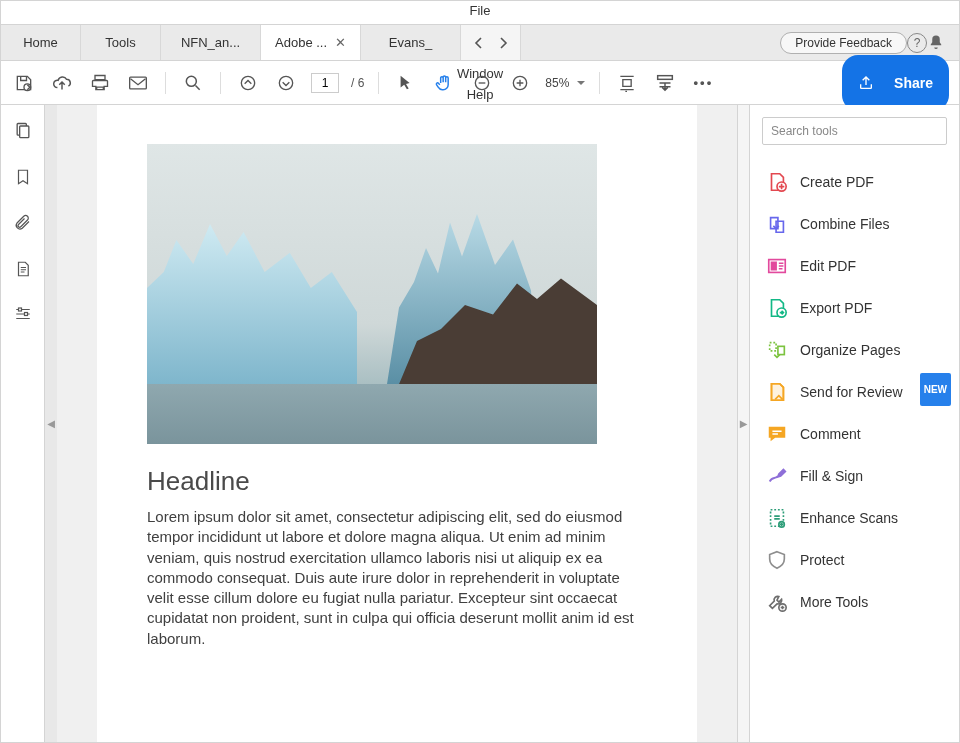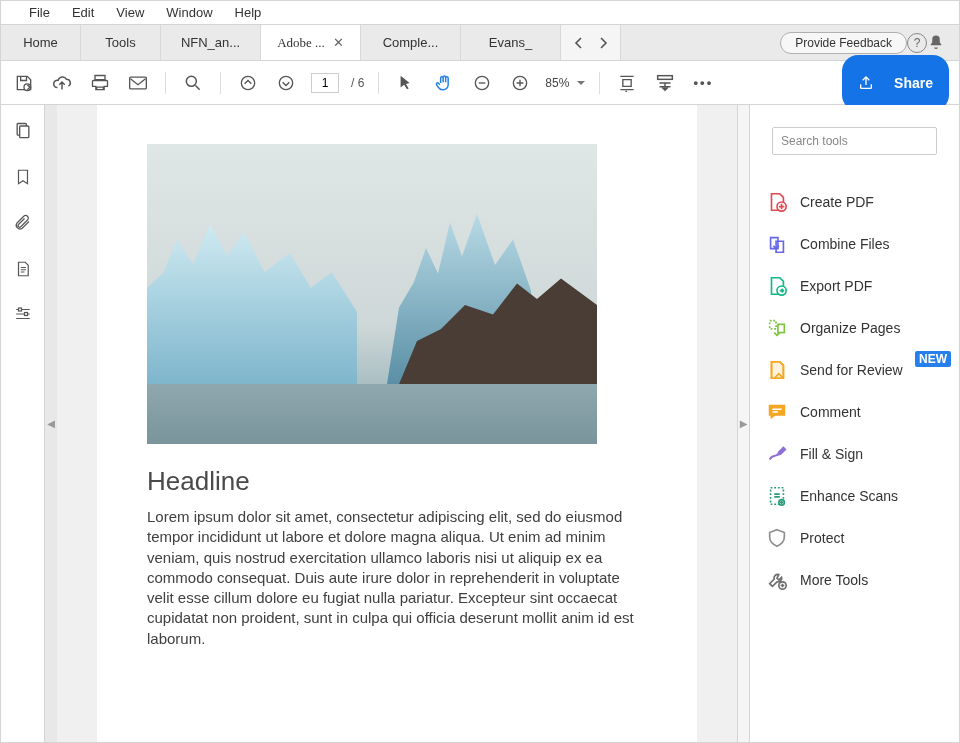--- a/index.html
+++ b/index.html
@@ -19,27 +19,27 @@
     color: var(--text);
     background: var(--bg);
     width: 960px;
     height: 743px;
     overflow: hidden;
     border: 1px solid var(--border);
     display: flex;
     flex-direction: column;
   }
   
-  .menubar { height: 24px; border-bottom: 1px solid var(--border); display:flex; align-items:center; padding:0 18px; gap:2px; }
+  .menubar { height: 24px; border-bottom: 1px solid var(--border); display:flex; align-items:center; padding:0 18px; gap:2px;flex-direction:column; }
   .menubar span { padding: 2px 10px; cursor:default; }
   
   .tabrow { height: 36px; background: #eaeaea; display:flex; align-items:stretch; border-bottom:1px solid var(--border); }
   .tab { display:flex; align-items:center; justify-content:center; padding:0 8px; font-size:13px; color:#333; border-right:1px solid #d8d8d8; min-width:80px; position:relative; }
   .tab.doc { min-width:100px; max-width:110px; }
-  .tab.active { background:#fff;font-family:Liberation Serif, serif; }
+  .tab.active { background:#fff; }
   .tab .close { margin-left:8px; font-size:13px; color:#666; }
   .tabrow .navarrows { display:flex; align-items:center; justify-content:center; width:60px; gap:14px; background:#f5f5f5; border-right:1px solid #d8d8d8; }
   .tabrow .feedback { flex:0 0 auto; display:flex; align-items:center; padding:0 14px; margin-left:auto; }
   .pill { border:1px solid #b0b0b0; border-radius:14px; padding:3px 14px; font-size:12px; background:#f7f7f7; }
   .circle-icon { width:20px; height:20px; border:1.5px solid #888; border-radius:50%; display:flex; align-items:center; justify-content:center; font-size:12px; color:#666; }
   
   .toolbar { height: 44px; border-bottom:1px solid var(--border); display:flex; align-items:center; padding:0 10px; gap:12px; }
   .toolbar .sep { width:1px; height:22px; background:#ddd; margin:0 2px; }
   .tb-btn { width:26px; height:26px; display:flex; align-items:center; justify-content:center; color:#555; }
   .page-input { width:28px; height:20px; border:1px solid #ccc; text-align:center; font-size:12px; }
@@ -56,25 +56,25 @@
   .page-img { width:450px; height:300px; background:#ccc; margin:0; position:relative; overflow:hidden; }
   .sky { position:absolute; inset:0; background:linear-gradient(#dfe6e6,#cfd8d8 60%,#84a6ad 100%); }
   .iceberg1 { position:absolute; left:0; bottom:60px; width:210px; height:160px; background:linear-gradient(#cfeaf2,#7fb6cc); clip-path: polygon(0 100%, 0 40%, 8% 30%, 14% 10%, 22% 25%, 30% 0, 38% 20%, 46% 5%, 56% 30%, 68% 18%, 78% 40%, 88% 30%, 100% 55%, 100% 100%); }
   .iceberg2 { position:absolute; right:60px; bottom:60px; width:150px; height:170px; background:linear-gradient(#b8dae6,#5a8fa5); clip-path: polygon(0 100%, 8% 55%, 18% 40%, 26% 20%, 34% 35%, 42% 5%, 50% 25%, 60% 0, 72% 30%, 84% 15%, 96% 45%, 100% 100%); }
   .rock { position:absolute; right:0; bottom:55px; width:200px; height:120px; background:#4a3d35; clip-path: polygon(0 100%, 10% 60%, 22% 50%, 34% 30%, 48% 38%, 60% 12%, 70% 25%, 82% 8%, 100% 30%, 100% 100%); }
   .water { position:absolute; left:0; right:0; bottom:0; height:60px; background:linear-gradient(#8fa8af,#7a949c); }
   .page h1 { font-weight:400; font-size:26px; color:#4a4a4a; margin:22px 0 10px 0; font-family:"Segoe UI Light","Helvetica Neue",Arial,sans-serif; }
   .page p { font-size:15px; line-height:1.35; color:#404040; margin:0; font-family:"Segoe UI Light","Helvetica Neue",Arial,sans-serif; }
   
   .rightpanel { width:210px; border-left:1px solid var(--border); display:flex; flex-direction:column; background:#fff; }
-  .search-tools { margin:22px; border:1px solid #ccc; height:28px; padding:0 8px; font-size:12px; color:#888; display:flex; align-items:center; border-radius:2px; }
+  .search-tools { margin:12px; border:1px solid #ccc; height:28px; padding:0 8px; font-size:12px; color:#888; display:flex; align-items:center; border-radius:2px; }
   .tool-list { flex:1; overflow:auto; padding:4px 0; }
   .tool-item { display:flex; align-items:center; gap:12px; padding:10px 16px; font-size:14px; color:#333; position:relative; }
   .tool-item .ico { width:22px; height:22px; display:flex; align-items:center; justify-content:center; }
-  .tool-item .badge { position:absolute; right:8px; top:2px; background:var(--badge); color:#fff; font-size:12px; font-weight:700; padding:1px 4px; border-radius:2px; }
+  .tool-item .badge { position:absolute; right:8px; top:2px; background:var(--badge); color:#fff; font-size:10px; font-weight:700; padding:11px 4px; border-radius:2px; }
   .plan-footer { border-top:1px solid var(--border); padding:10px 12px 6px 12px; font-size:11px; font-weight:600; color:#333; text-align:center; }
   .gutter-right { width:12px; border-left:1px solid var(--border); background:#f5f5f5; display:flex; align-items:center; justify-content:center; color:#999; font-size:10px; }
   svg { display:block; }
   .dropdown-caret::after { content:""; display:inline-block; border:4px solid transparent; border-top-color:#777; margin-left:4px; transform:translateY(2px); }
 </style>
 </head>
 <body>
 
 <div class="menubar">
   <span>File</span>
@@ -88,23 +88,20 @@
   <div class="tab">Home</div>
   <div class="tab">Tools</div>
   <div class="tab doc">
       <span>NFN_an...</span>
     </div>
   <div class="tab doc active">
       <span>Adobe ...</span>
       <span class="close">✕</span>
     </div>
   <div class="tab doc">
-      <span>Comple...</span>
-    </div>
-  <div class="tab doc">
       <span>Evans_</span>
     </div>
   <div class="navarrows">
     <span>
       <svg width="10" height="14" viewBox="0 0 10 14">
           <path d="M7 2 L2 7 L7 12" stroke="#555" stroke-width="1.6" fill="none"></path>
         </svg>
     </span>
     <span>
       <svg width="10" height="14" viewBox="0 0 10 14">
@@ -291,20 +288,30 @@
             <svg width="22" height="22" viewBox="0 0 24 24" fill="none" stroke="#6767ec" stroke-width="1.8">
               <path d="M5 5h8v12H5z"></path>
               <path d="M11 9h8v12h-8z"></path>
               <path d="M8 14l3 3 3-3" stroke="#6767ec"></path>
             </svg>
           </span>
           <span>Combine Files</span>
         </div>
         <div class="tool-item">
           <span class="ico">
+            <svg width="22" height="22" viewBox="0 0 24 24" fill="none" stroke="#e2499d" stroke-width="1.8">
+              <rect x="3" y="5" width="18" height="14"></rect>
+              <rect x="6" y="8" width="5" height="8" fill="#e2499d"></rect>
+              <path d="M14 9h5M14 12h5M14 15h4"></path>
+            </svg>
+          </span>
+          <span>Edit PDF</span>
+        </div>
+        <div class="tool-item">
+          <span class="ico">
             <svg width="22" height="22" viewBox="0 0 24 24" fill="none" stroke="#12b886" stroke-width="1.8">
               <path d="M6 3h9l4 4v14H6z"></path>
               <circle cx="17" cy="17" r="5" fill="#fff" stroke="#12b886"></circle>
               <path d="M15 17h4M17 15l2 2-2 2" stroke="#12b886"></path>
             </svg>
           </span>
           <span>Export PDF</span>
         </div>
         <div class="tool-item">
           <span class="ico">

